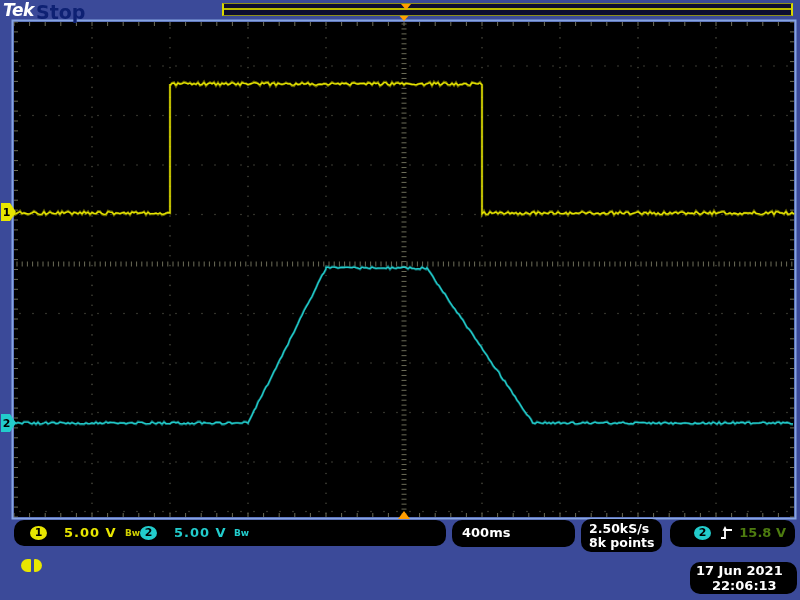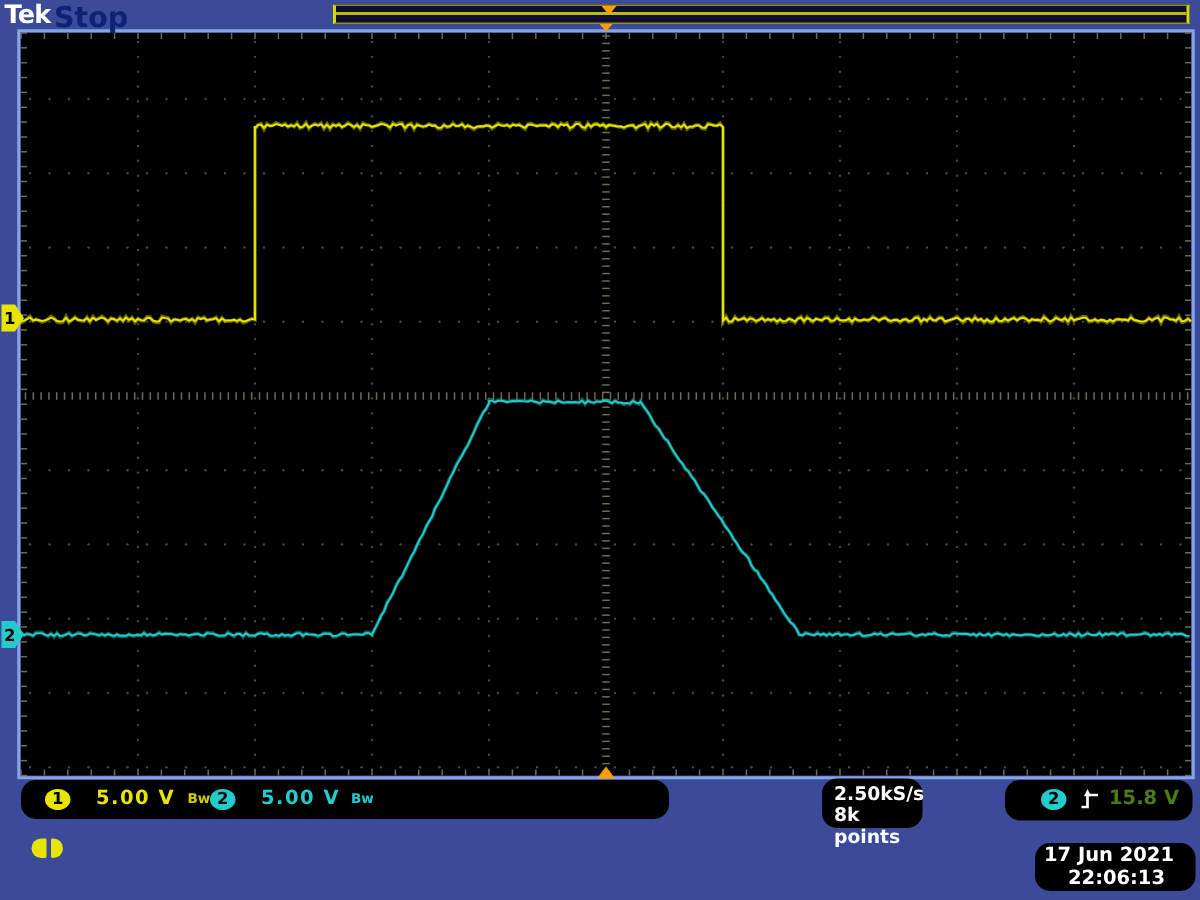--- a/index.html
+++ b/index.html
@@ -1,19 +1,19 @@
 <!DOCTYPE html>
 <html><head>
 <meta charset="utf-8">
 <style>
   html,body{margin:0;padding:0;background:#222;}
   .screen{position:relative;width:800px;height:600px;background:#3b4a99;
     font-family:"DejaVu Sans","Liberation Sans",sans-serif;overflow:hidden;}
   svg{position:absolute;left:0;top:0;}
-  .logo{position:absolute;left:3px;top:0px;color:#ffffff;font-size:17px;font-weight:bold;letter-spacing:-0.5px;}
+  .logo{position:absolute;left:3px;top:0px;color:#ffffff;font-size:17px;font-weight:bold;letter-spacing:-0.5px;font-style:italic;}
   .status{position:absolute;left:36px;top:1px;color:#0e2173;font-size:19px;font-weight:bold;}
   
   .rec-bar{position:absolute;left:222px;top:3px;width:567px;height:11px;background:#0d0d30;
     border-top:1px solid #8f8f1a;border-bottom:1px solid #8f8f1a;
     border-left:2px solid #d8d800;border-right:2px solid #d8d800;}
   .rec-line{position:absolute;left:0;right:0;top:4px;height:2px;background:#bcbc00;}
   .rec-trig{position:absolute;left:177px;top:0;width:0;height:0;
     border-left:5px solid transparent;border-right:5px solid transparent;border-top:6px solid #ff9d00;}
   
   .box{position:absolute;background:#000;border-radius:10px;color:#fff;font-weight:bold;font-size:13px;}
@@ -21,21 +21,21 @@
   .badge{position:absolute;width:17px;height:14px;top:6px;border-radius:50%;
     color:#000;text-align:center;font-size:11px;line-height:14px;font-weight:bold;}
   .b1{left:16px;background:#e8e600;}
   .b2{left:126px;background:#22cccc;}
   .t1{position:absolute;left:50px;top:5px;color:#e8e600;letter-spacing:1px;}
   .t2{position:absolute;left:160px;top:5px;color:#22cccc;letter-spacing:1px;}
   .bw1{position:absolute;left:111px;top:8px;color:#cfcf00;font-size:9px;}
   .bw2{position:absolute;left:220px;top:8px;color:#22cccc;font-size:9px;}
   .timebase-box{left:452px;top:520px;width:123px;height:27px;}
   .tb-text{position:absolute;left:10px;top:5px;}
-  .acq-box{left:548px;top:519px;width:67px;height:33px;}
+  .acq-box{left:581px;top:519px;width:81px;height:33px;}
   .acq-line1{position:absolute;left:8px;top:2px;font-size:12.5px;}
   .acq-line2{position:absolute;left:8px;top:16px;font-size:12.5px;}
   .trig-box{left:670px;top:520px;width:125px;height:27px;}
   .trig-badge{left:24px;background:#22cccc;}
   .trig-icon{position:absolute;left:50px;top:5px;}
   .trig-level{position:absolute;right:9px;top:5px;color:#4d7c0f;}
   .datetime-box{left:690px;top:562px;width:107px;height:32px;}
   .dt-date{position:absolute;left:6px;top:1px;}
   .dt-time{position:absolute;left:22px;top:16px;}
   
@@ -1475,20 +1475,23 @@
 
   <div class="box channels-box">
     <span class="badge b1">1</span>
     <span class="t1">5.00 V</span>
     <span class="bw1">Bw</span>
     <span class="badge b2">2</span>
     <span class="t2">5.00 V</span>
     <span class="bw2">Bw</span>
   </div>
 
+  <div class="box timebase-box">
+    <span class="tb-text">400ms</span>
+  </div>
 
   <div class="box acq-box">
     <span class="acq-line1">2.50kS/s</span>
     <span class="acq-line2">8k points</span>
   </div>
 
   <div class="box trig-box">
     <span class="badge trig-badge">2</span>
     <svg class="trig-icon" width="14" height="16" viewBox="0 0 14 16">
       <path d="M1 13 H5 V5 H12" stroke="#ffffff" stroke-width="1.8" fill="none"></path>

